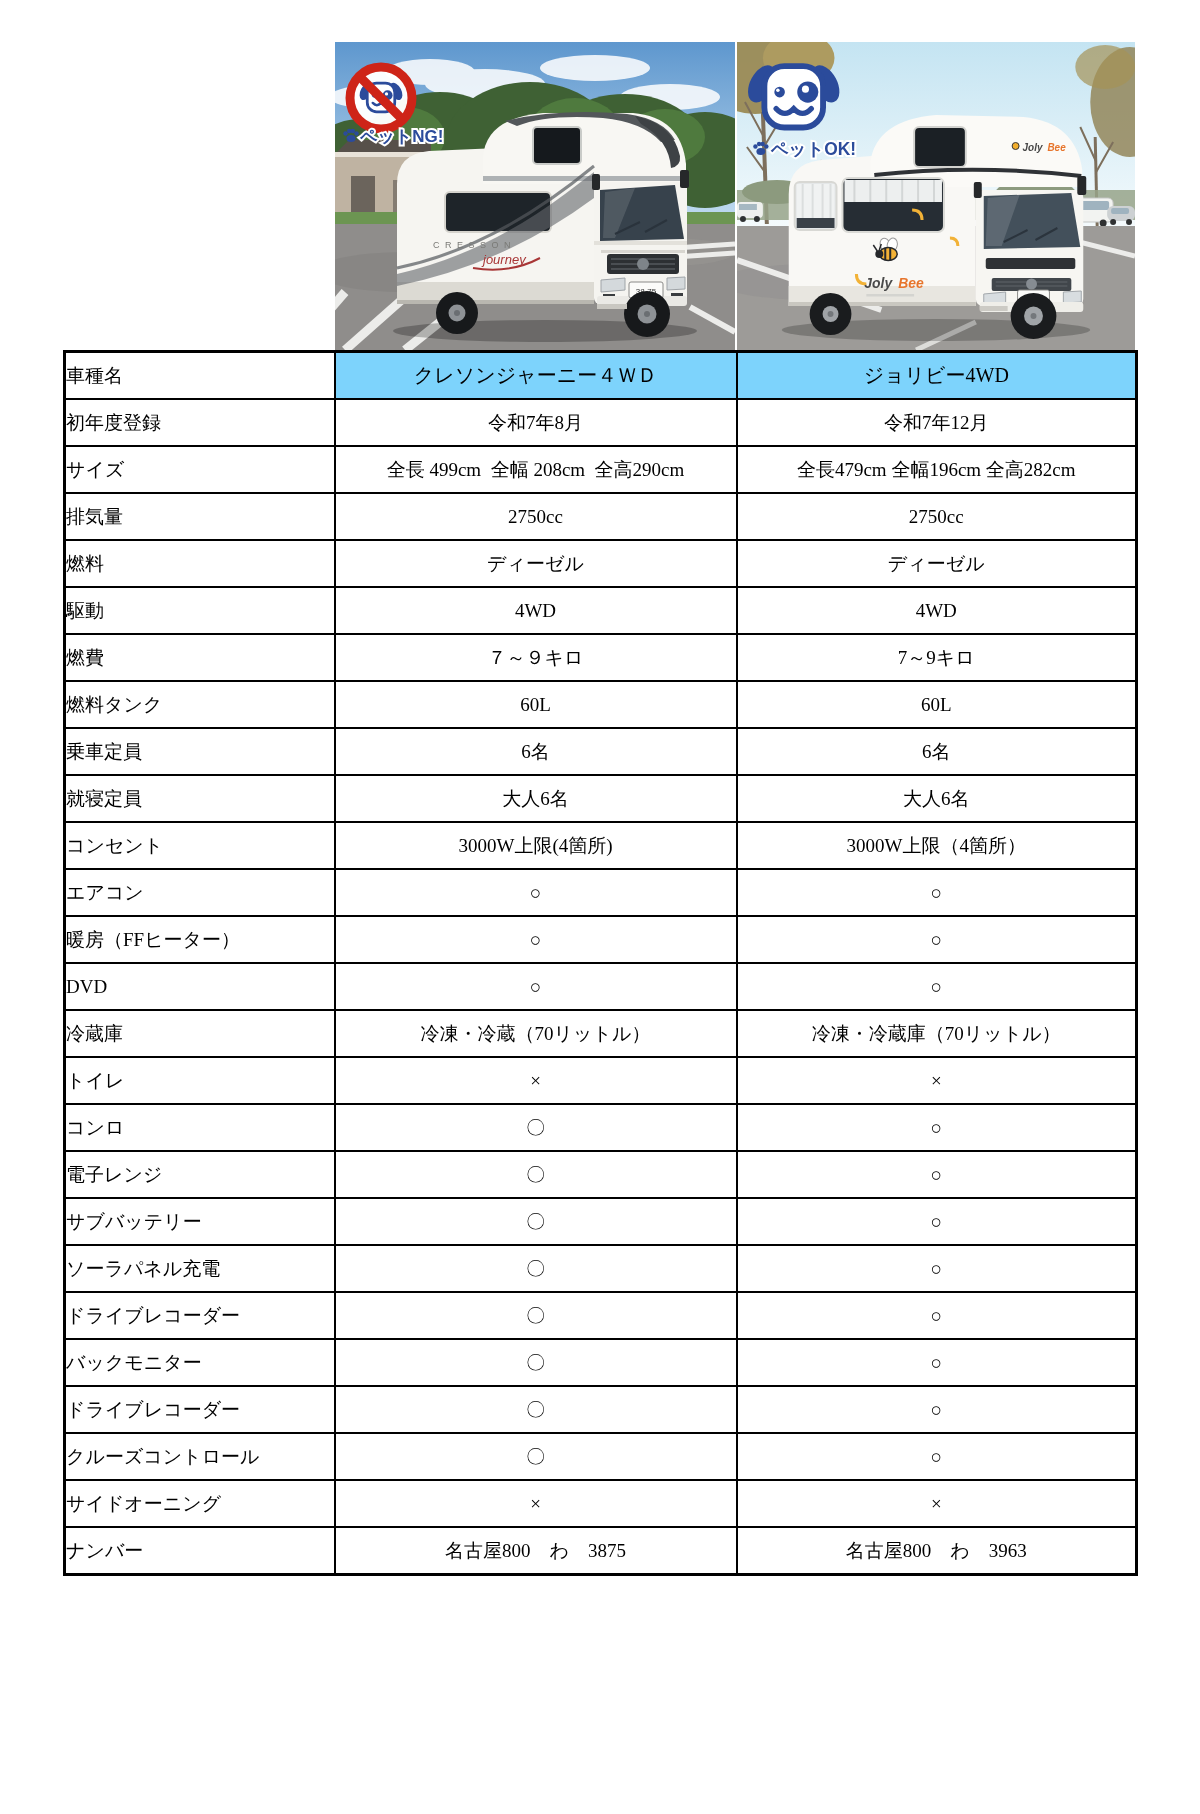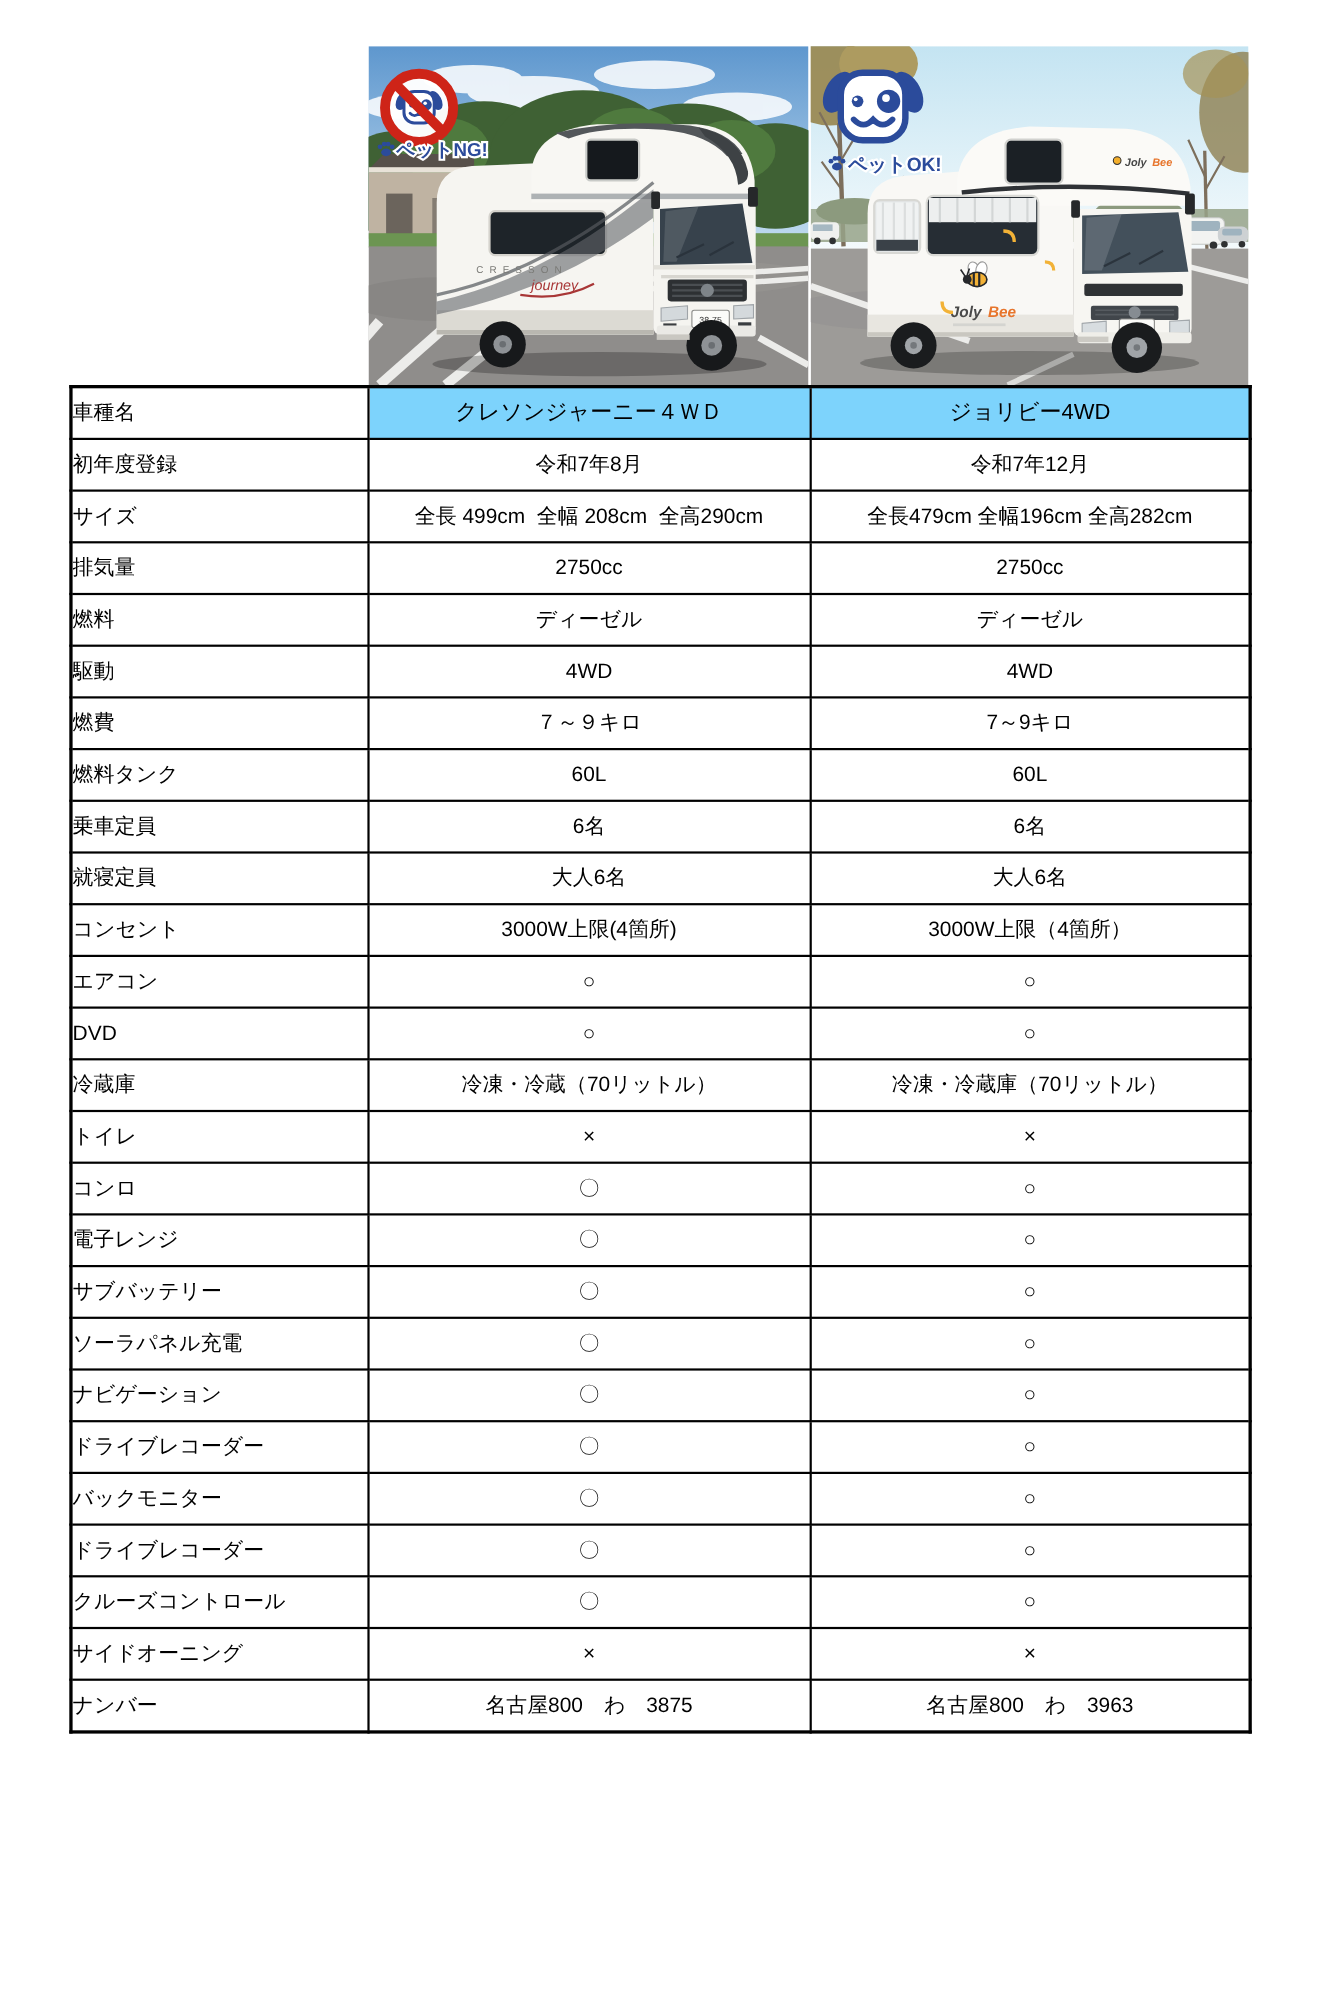--- a/index.html
+++ b/index.html
@@ -1,19 +1,19 @@
 <!DOCTYPE html>
 <html><head>
 <meta charset="utf-8">
 <style>
   html,body{margin:0;padding:0;background:#fff;}
   body{width:1200px;height:1814px;position:relative;font-family:"Liberation Sans",sans-serif;color:#000;}
   .photos{position:absolute;left:335px;top:42px;display:flex;gap:2px;}
   .photos svg{display:block;}
-  table.spec{position:absolute;left:63px;top:350px;width:1072px;border-collapse:collapse;table-layout:fixed;border:3px solid #000;}
+  table.spec{position:absolute;left:63px;top:350px;width:1072px;border-collapse:collapse;table-layout:fixed;border:3px solid #000;font-family:Liberation Serif, serif;}
   table.spec td{border:2px solid #000;height:45px;padding:0;font-size:19px;line-height:1.15;overflow:hidden;}
   td.lbl{text-align:left;padding-left:10px;}
   td.val{text-align:center;white-space:pre;}
   tr.header-row td.val{background:#7dd3fc;font-size:20px;}
   svg text.badge-t{font-family:"Liberation Sans",sans-serif;font-weight:700;fill:#2B4B9B;stroke:#fff;stroke-width:4px;paint-order:stroke;}
   svg text.brand{font-family:"Liberation Sans",sans-serif;font-style:italic;font-weight:700;}
 </style>
 </head>
 <body>
 
@@ -340,20 +340,25 @@
         <td class="val">3000W上限(4箇所)</td>
         <td class="val">3000W上限（4箇所）</td>
       </tr>
 
       <tr>
         <td class="lbl">エアコン</td>
         <td class="val">○</td>
         <td class="val">○</td>
       </tr>
 
+      <tr>
+        <td class="lbl">暖房（FFヒーター）</td>
+        <td class="val">○</td>
+        <td class="val">○</td>
+      </tr>
 
 
       <tr>
         <td class="lbl">DVD</td>
         <td class="val">○</td>
         <td class="val">○</td>
       </tr>
 
       <tr>
         <td class="lbl">冷蔵庫</td>
@@ -385,25 +390,20 @@
         <td class="val">〇</td>
         <td class="val">○</td>
       </tr>
 
       <tr>
         <td class="lbl">ソーラパネル充電</td>
         <td class="val">〇</td>
         <td class="val">○</td>
       </tr>
 
-      <tr>
-        <td class="lbl">ナビゲーション</td>
-        <td class="val">〇</td>
-        <td class="val">○</td>
-      </tr>
 
       <tr>
         <td class="lbl">ドライブレコーダー</td>
         <td class="val">〇</td>
         <td class="val">○</td>
       </tr>
 
       <tr>
         <td class="lbl">バックモニター</td>
         <td class="val">〇</td>

